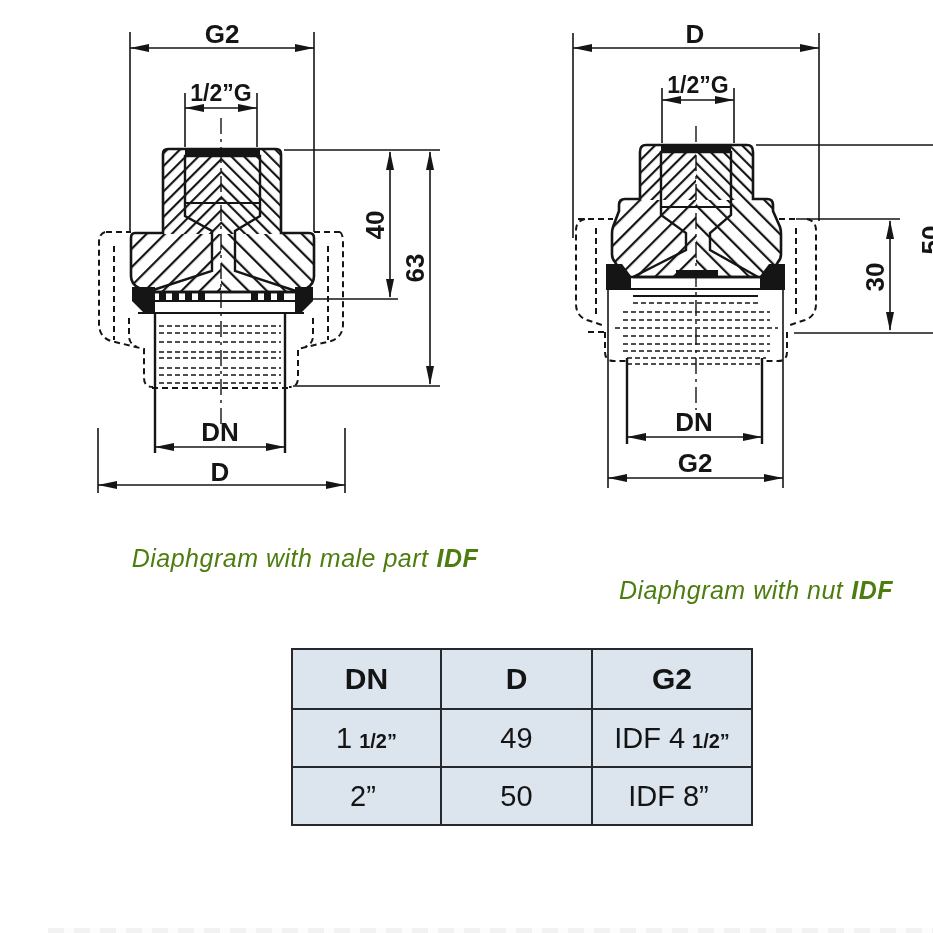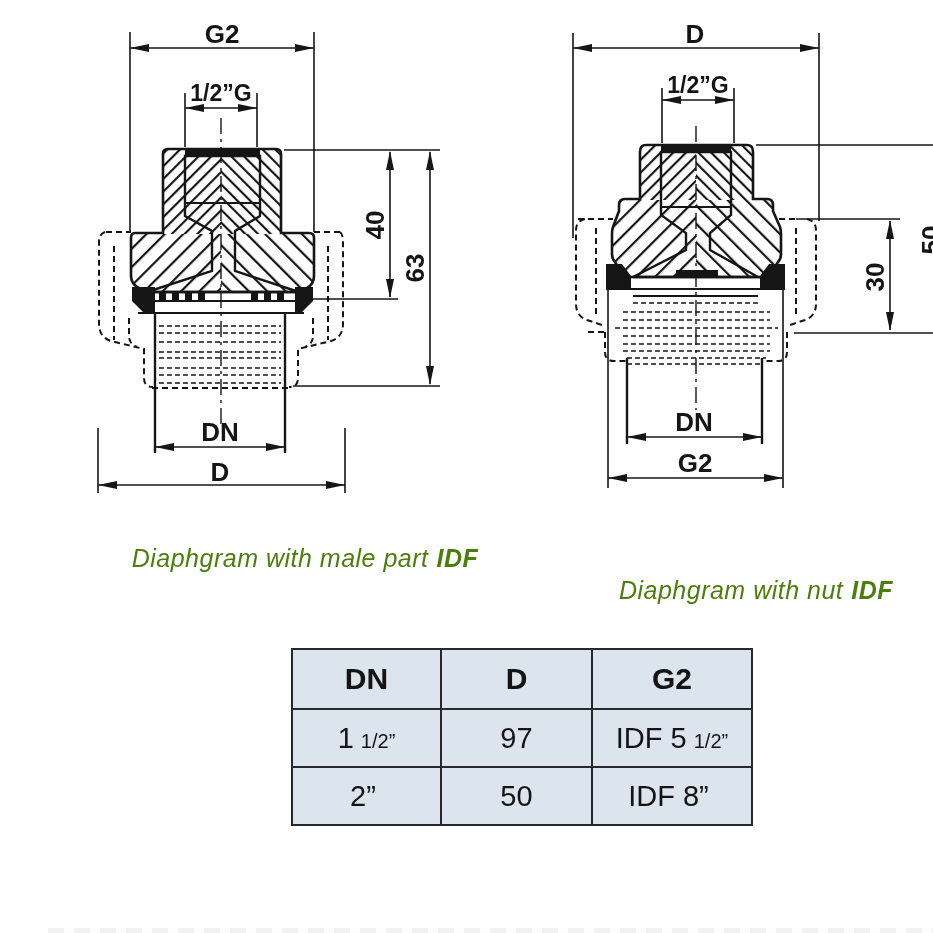--- a/index.html
+++ b/index.html
@@ -34,21 +34,21 @@
   #caption-right{left:488px;top:576px;}
 
   #spec-table{position:absolute;left:243px;top:648px;border-collapse:collapse;}
   #spec-table td,#spec-table th{
       border:2px solid var(--table-border);
       background:var(--table-fill);
       text-align:center;vertical-align:middle;
       color:#141414;padding:0;}
   #spec-table th{height:58px;font-size:30px;font-weight:bold;}
   #spec-table td{height:56px;font-size:29px;font-weight:normal;}
-  #spec-table .small{font-size:20px;margin-left:7px;}
+  #spec-table .small{font-size:20px;margin-left:7px;font-weight:bold;}
 
   #bottom-artifact{position:absolute;left:0;top:928px;width:933px;height:5px;
       background:repeating-linear-gradient(90deg,#ededed 0 16px,#fbfbfb 16px 26px);
       opacity:.75;}
 </style>
 </head>
 <body>
 
 <div id="page">
 
@@ -328,22 +328,22 @@
   <thead>
     <tr>
       <th>DN</th>
       <th>D</th>
       <th>G2</th>
     </tr>
   </thead>
   <tbody>
     <tr>
       <td><span>1</span><span class="small">1/2”</span></td>
-      <td>97</td>
-      <td><span>IDF 5</span><span class="small">1/2”</span></td>
+      <td>49</td>
+      <td><span>IDF 4</span><span class="small">1/2”</span></td>
     </tr>
     <tr>
       <td><span>2”</span><span class="small"></span></td>
       <td>50</td>
       <td><span>IDF 8”</span><span class="small"></span></td>
     </tr>
   </tbody>
 </table>
 
 <div id="bottom-artifact"></div>

